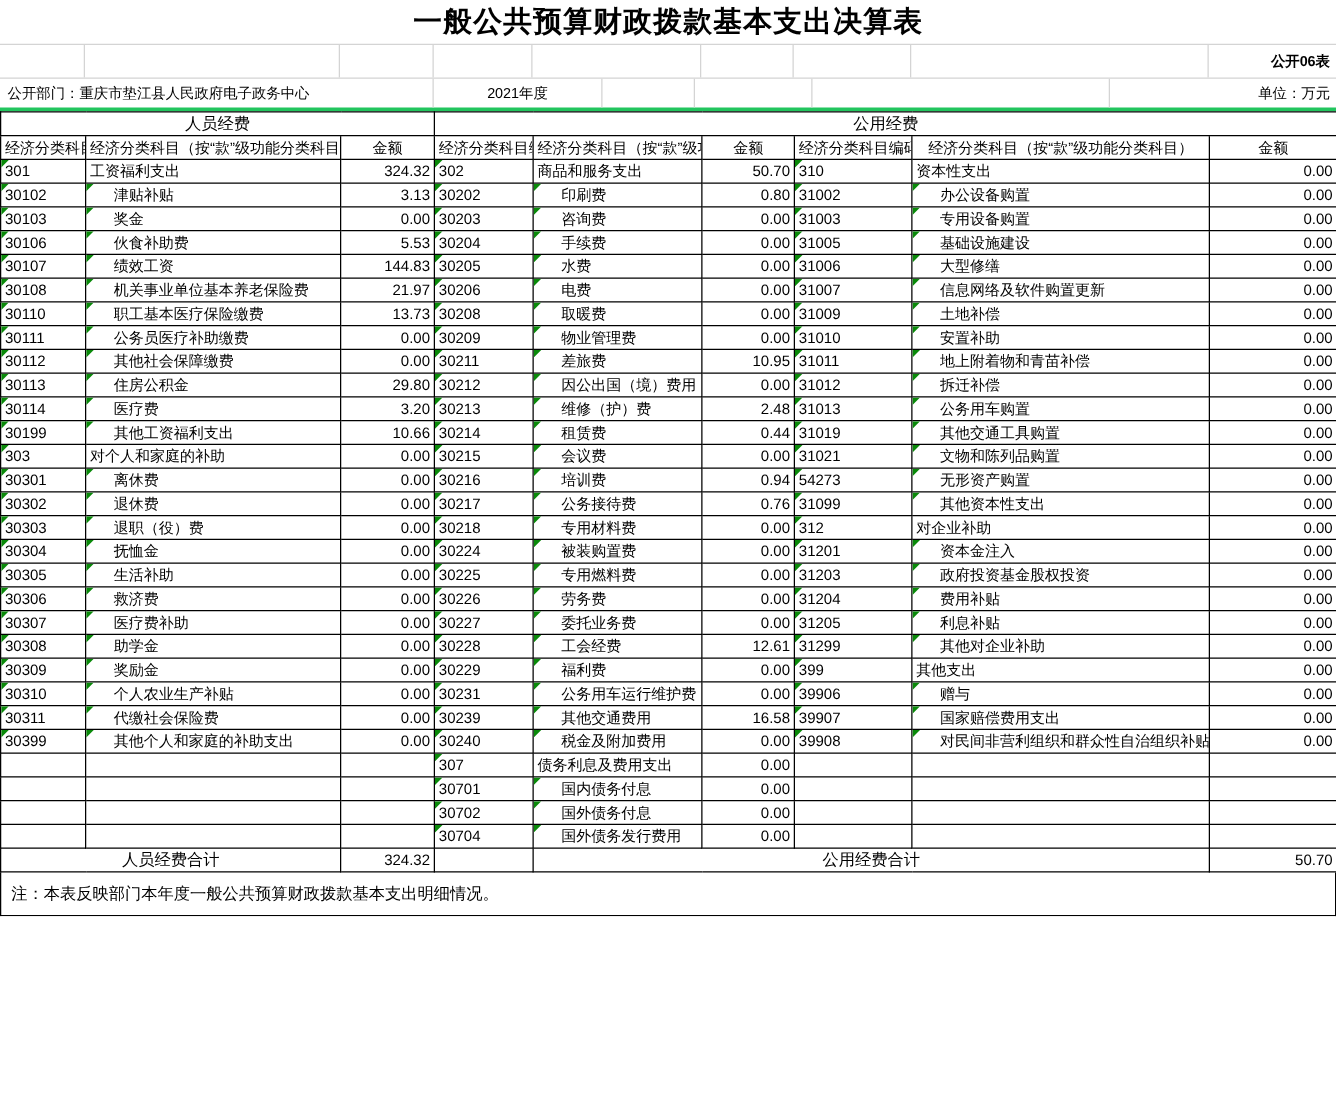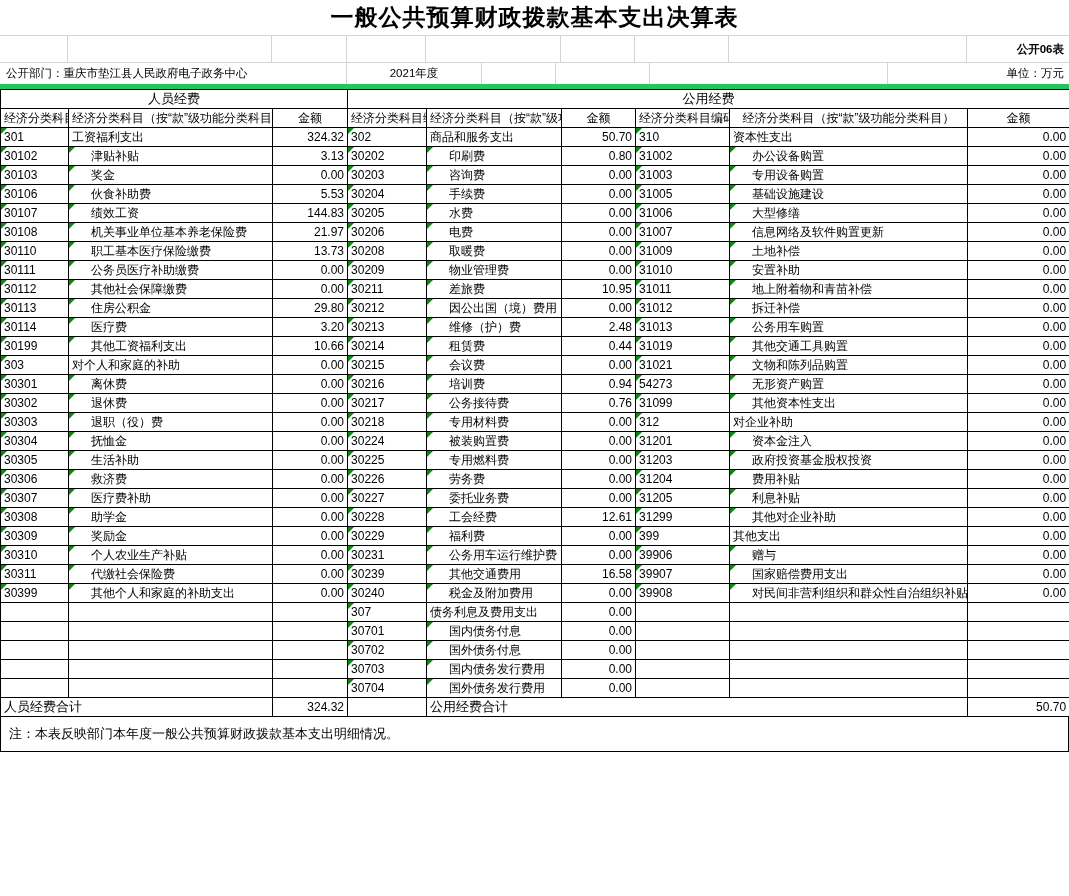--- a/index.html
+++ b/index.html
@@ -32,21 +32,21 @@
   .grid-band .gc{
     border-right:1px solid #d4d4d4;box-sizing:border-box;height:100%;
     display:flex;align-items:center;font-weight:bold;
   }
   .grid-band .gc:last-child{border-right:none;}
   .gc.right{justify-content:flex-end;padding-right:5px;}
 
   
   .info-band{
     height:26px;display:flex;box-sizing:border-box;
-    border-bottom:5px solid #22c55e;
+    border-bottom:3px solid #22c55e;
     font-size:11.5px;
   }
   .info-band .ic{
     border-right:1px solid #d4d4d4;box-sizing:border-box;height:100%;
     display:flex;align-items:center;
   }
   .info-band .ic:last-child{border-right:none;}
   .ic.lpad{padding-left:6px;}
   .ic.center{justify-content:center;}
   .ic.right{justify-content:flex-end;padding-right:5px;}
@@ -74,21 +74,21 @@
   .col-head{
     text-align:center;font-weight:bold;font-size:12px;
     white-space:normal;line-height:1.18;height:62px;
     vertical-align:middle;
   }
   td.code{text-align:left;font-size:12px;}
   td.name{text-align:left;}
   td.name.ind1{padding-left:22px;}
   td.amt{text-align:right;padding-right:5px;}
   .total-row td{
-    font-weight:bold;height:22px;font-size:13px;
+    font-weight:bold;text-align:center;height:22px;font-size:13px;
   }
   .total-row td.amt{text-align:right;font-weight:normal;font-size:12px;}
 
   
   .tri::before{
     content:"";position:absolute;left:0;top:0;
     border-top:6px solid #0a8a0a;
     border-right:6px solid transparent;
   }
 
@@ -466,31 +466,20 @@
           <td class="name ind1 tri">国外债务付息</td>
           <td class="amt">0.00</td>
           <td class="code"></td>
           <td class="name ind1"></td>
           <td class="amt"></td>
         </tr>
         <tr>
           <td class="code"></td>
           <td class="name ind1"></td>
           <td class="amt"></td>
-          <td class="code tri">30703</td>
-          <td class="name ind1 tri">国内债务发行费用</td>
-          <td class="amt">0.00</td>
-          <td class="code"></td>
-          <td class="name ind1"></td>
-          <td class="amt"></td>
-        </tr>
-        <tr>
-          <td class="code"></td>
-          <td class="name ind1"></td>
-          <td class="amt"></td>
           <td class="code tri">30704</td>
           <td class="name ind1 tri">国外债务发行费用</td>
           <td class="amt">0.00</td>
           <td class="code"></td>
           <td class="name ind1"></td>
           <td class="amt"></td>
         </tr>
       </tbody>
     <tfoot>
       <tr class="total-row">

